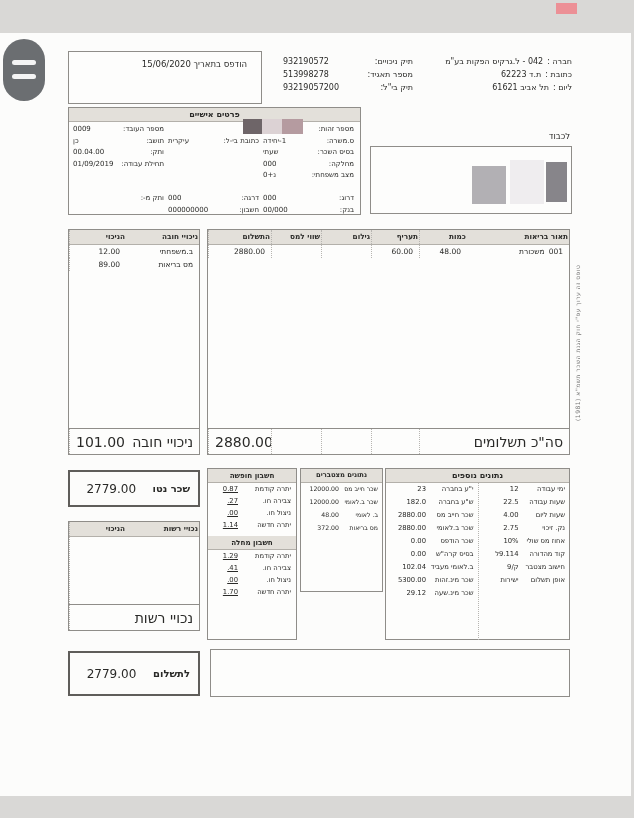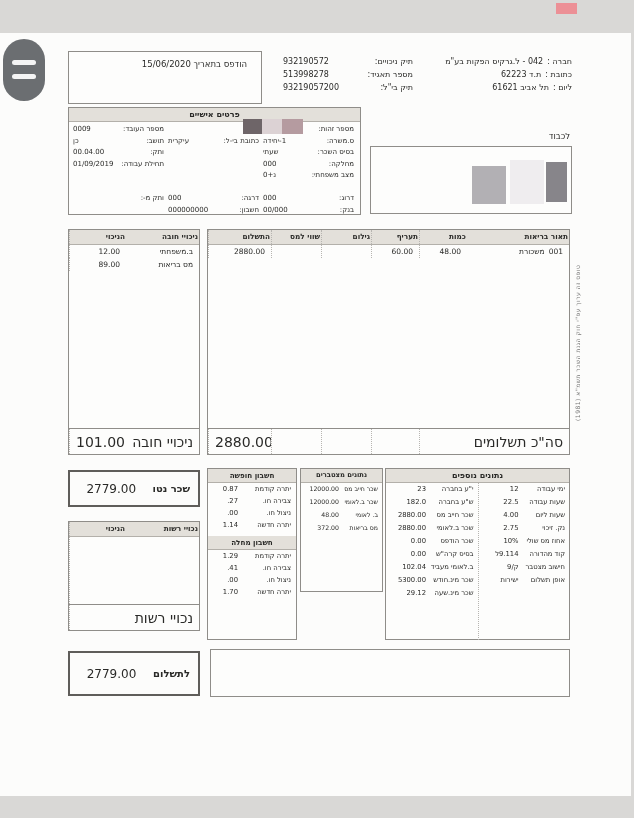--- a/index.html
+++ b/index.html
@@ -37,21 +37,21 @@
   .pair-col{padding:2px 4px 0 2px;}
   .pair-col + .pair-col{border-left:none;}
   .pair-col:first-child{border-left:1px dotted #b7b5b1;}
   .pair-col .row{min-height:13px;font-size:6.8px;}
   .pair-col .val{width:38px;flex:none;}
   .cum-col{padding:2px 4px 0 2px;}
   .cum-col .row{min-height:13px;font-size:6.2px;}
   .cum-col .val{width:36px;flex:none;}
   .vac-col{padding:2px 5px 0 4px;}
   .vac-col .row{min-height:12px;font-size:6.8px;}
-  .vac-col .val{width:26px;flex:none;}
+  .vac-col .val{width:26px;flex:none;text-decoration:underline;}
   .subhdr{margin-top:3px;}
   
   .bigbox{border:2px solid #5f5d5a;display:flex;align-items:center;}
   .bigbox .lbl{font-size:10px;font-weight:bold;padding-right:8px;}
   .bigbox .val{flex:1;text-align:center;font-size:12px;}
   
   .side-note{writing-mode:vertical-rl;transform:rotate(180deg);font-size:6px;color:#777;
              letter-spacing:.5px;text-align:center;}
   .redact{position:absolute;}
 </style>
@@ -387,21 +387,21 @@
             <span class="lbl">בסיס קרה"ש</span>
             <span class="val">0.00</span>
           </div>
 
           <div class="row">
             <span class="lbl">ב.לאומי מעביד</span>
             <span class="val">102.04</span>
           </div>
 
           <div class="row">
-            <span class="lbl">שכר מינ.חודש</span>
+            <span class="lbl">שכר מינ.זהות</span>
             <span class="val">5300.00</span>
           </div>
 
           <div class="row">
             <span class="lbl">שכר מינ.שעה</span>
             <span class="val">29.12</span>
           </div>
         </div>
     </div>
   </div>

